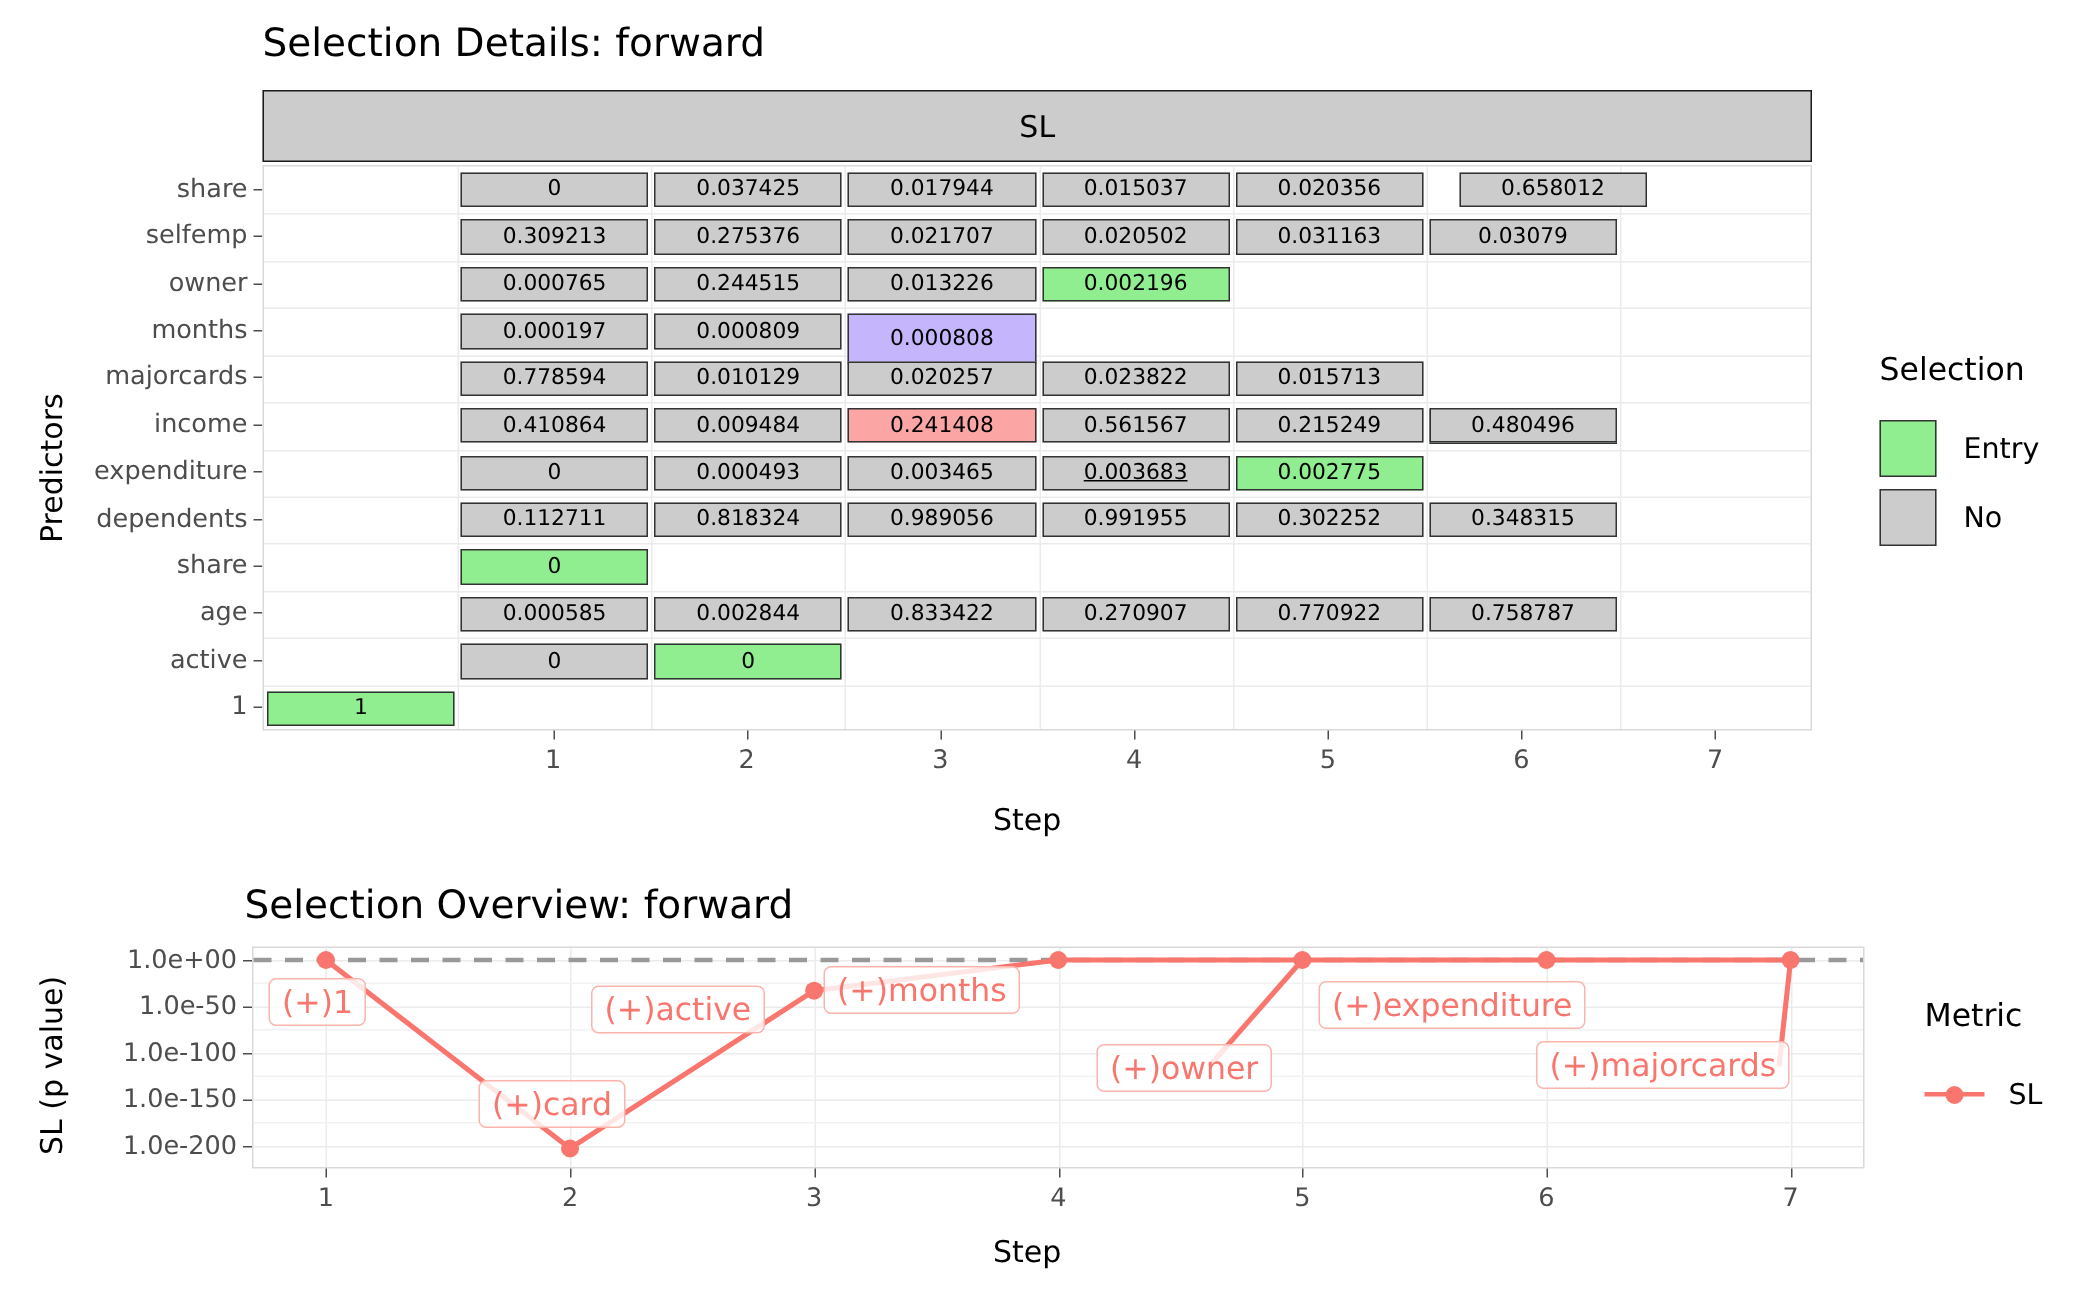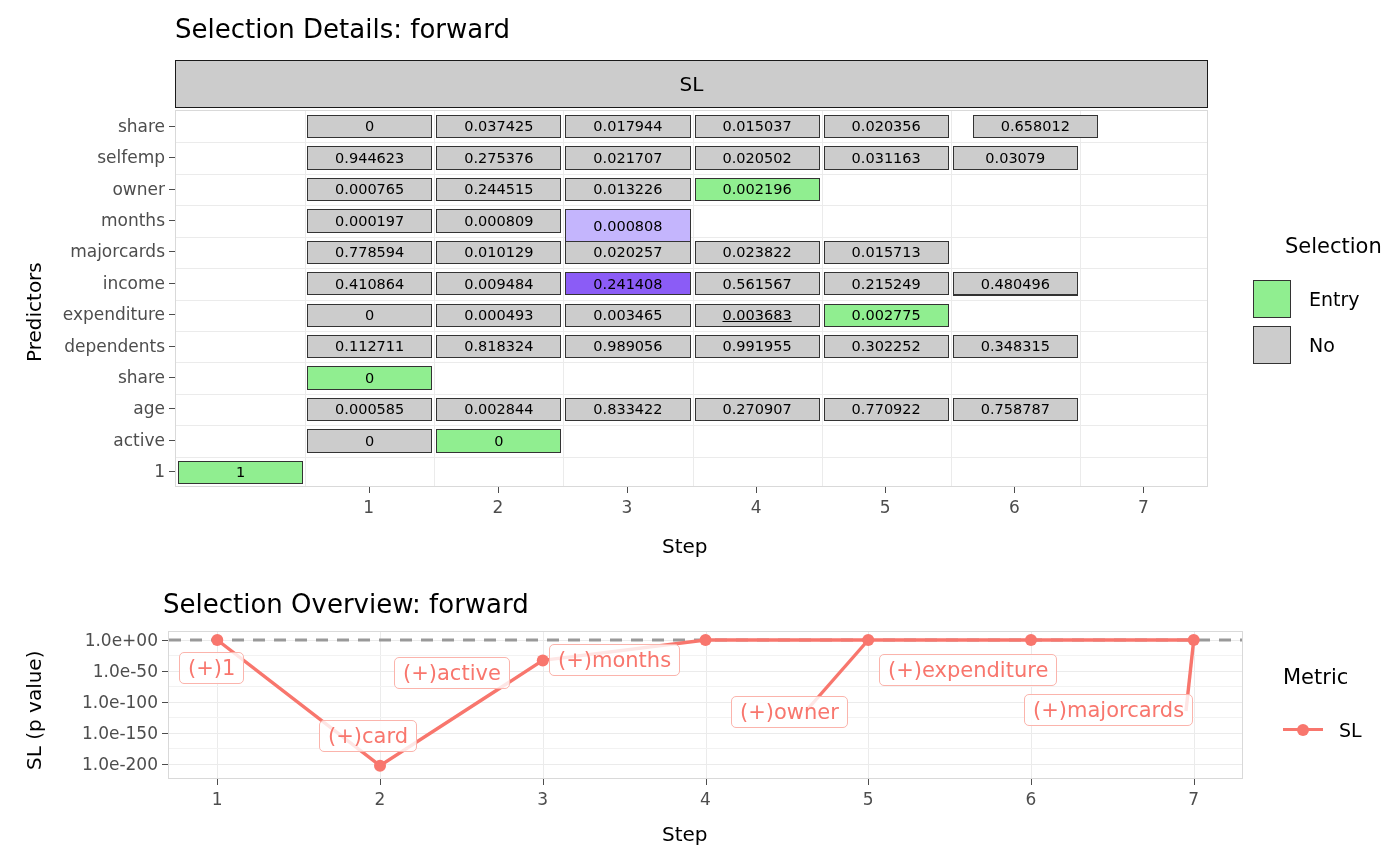--- a/index.html
+++ b/index.html
@@ -153,42 +153,42 @@
         <div class="p1-grid-h" style="top: 314.167px;"></div>
         <div class="p1-grid-h" style="top: 345.583px;"></div>
       </div>
     <div id="p1-tiles">
         <div class="tile" title="share / step 2 / No" style="left: 131.125px; width: 125.125px; top: 4px; height: 23.4167px; background: rgb(204, 204, 204);">0</div>
         <div class="tile" title="share / step 3 / No" style="left: 260.25px; width: 125.125px; top: 4px; height: 23.4167px; background: rgb(204, 204, 204);">0.037425</div>
         <div class="tile" title="share / step 4 / No" style="left: 389.375px; width: 125.125px; top: 4px; height: 23.4167px; background: rgb(204, 204, 204);">0.017944</div>
         <div class="tile" title="share / step 5 / No" style="left: 518.5px; width: 125.125px; top: 4px; height: 23.4167px; background: rgb(204, 204, 204);">0.015037</div>
         <div class="tile" title="share / step 6 / No" style="left: 647.625px; width: 125.125px; top: 4px; height: 23.4167px; background: rgb(204, 204, 204);">0.020356</div>
         <div class="tile" title="share / step 7 / No" style="left: 776.75px; width: 125.125px; top: 4px; height: 23.4167px; background: rgb(204, 204, 204); margin-left: 20px;">0.658012</div>
-        <div class="tile" title="selfemp / step 2 / No" style="left: 131.125px; width: 125.125px; top: 35.4167px; height: 23.4167px; background: rgb(204, 204, 204);">0.944623</div>
+        <div class="tile" title="selfemp / step 2 / No" style="left: 131.125px; width: 125.125px; top: 35.4167px; height: 23.4167px; background: rgb(204, 204, 204);">0.309213</div>
         <div class="tile" title="selfemp / step 3 / No" style="left: 260.25px; width: 125.125px; top: 35.4167px; height: 23.4167px; background: rgb(204, 204, 204);">0.275376</div>
         <div class="tile" title="selfemp / step 4 / No" style="left: 389.375px; width: 125.125px; top: 35.4167px; height: 23.4167px; background: rgb(204, 204, 204);">0.021707</div>
         <div class="tile" title="selfemp / step 5 / No" style="left: 518.5px; width: 125.125px; top: 35.4167px; height: 23.4167px; background: rgb(204, 204, 204);">0.020502</div>
         <div class="tile" title="selfemp / step 6 / No" style="left: 647.625px; width: 125.125px; top: 35.4167px; height: 23.4167px; background: rgb(204, 204, 204);">0.031163</div>
         <div class="tile" title="selfemp / step 7 / No" style="left: 776.75px; width: 125.125px; top: 35.4167px; height: 23.4167px; background: rgb(204, 204, 204);">0.03079</div>
         <div class="tile" title="owner / step 2 / No" style="left: 131.125px; width: 125.125px; top: 66.8333px; height: 23.4167px; background: rgb(204, 204, 204);">0.000765</div>
         <div class="tile" title="owner / step 3 / No" style="left: 260.25px; width: 125.125px; top: 66.8333px; height: 23.4167px; background: rgb(204, 204, 204);">0.244515</div>
         <div class="tile" title="owner / step 4 / No" style="left: 389.375px; width: 125.125px; top: 66.8333px; height: 23.4167px; background: rgb(204, 204, 204);">0.013226</div>
         <div class="tile" title="owner / step 5 / Entry" style="left: 518.5px; width: 125.125px; top: 66.8333px; height: 23.4167px; background: rgb(144, 238, 144);">0.002196</div>
         <div class="tile" title="months / step 2 / No" style="left: 131.125px; width: 125.125px; top: 98.25px; height: 23.4167px; background: rgb(204, 204, 204);">0.000197</div>
         <div class="tile" title="months / step 3 / No" style="left: 260.25px; width: 125.125px; top: 98.25px; height: 23.4167px; background: rgb(204, 204, 204);">0.000809</div>
         <div class="tile" title="months / step 4 / Entry" style="left: 389.375px; width: 125.125px; top: 98.25px; height: 34px; background: #c4b5fd;">0.000808</div>
         <div class="tile" title="majorcards / step 2 / No" style="left: 131.125px; width: 125.125px; top: 129.667px; height: 23.4167px; background: rgb(204, 204, 204);">0.778594</div>
         <div class="tile" title="majorcards / step 3 / No" style="left: 260.25px; width: 125.125px; top: 129.667px; height: 23.4167px; background: rgb(204, 204, 204);">0.010129</div>
         <div class="tile" title="majorcards / step 4 / No" style="left: 389.375px; width: 125.125px; top: 129.667px; height: 23.4167px; background: rgb(204, 204, 204);">0.020257</div>
         <div class="tile" title="majorcards / step 5 / No" style="left: 518.5px; width: 125.125px; top: 129.667px; height: 23.4167px; background: rgb(204, 204, 204);">0.023822</div>
         <div class="tile" title="majorcards / step 6 / No" style="left: 647.625px; width: 125.125px; top: 129.667px; height: 23.4167px; background: rgb(204, 204, 204);">0.015713</div>
         <div class="tile" title="majorcards / step 7 / Entry" style="left: 776.75px; width: 125.125px; top: 129.667px; height: 23.4167px; background: rgb(144, 238, 144); margin-top: 32px;">0.017816</div>
         <div class="tile" title="income / step 2 / No" style="left: 131.125px; width: 125.125px; top: 161.083px; height: 23.4167px; background: rgb(204, 204, 204);">0.410864</div>
         <div class="tile" title="income / step 3 / No" style="left: 260.25px; width: 125.125px; top: 161.083px; height: 23.4167px; background: rgb(204, 204, 204);">0.009484</div>
-        <div class="tile" title="income / step 4 / No" style="left: 389.375px; width: 125.125px; top: 161.083px; height: 23.4167px; background: #8b5cf6;">0.241408</div>
+        <div class="tile" title="income / step 4 / No" style="left: 389.375px; width: 125.125px; top: 161.083px; height: 23.4167px; background: #fca5a5;">0.241408</div>
         <div class="tile" title="income / step 5 / No" style="left: 518.5px; width: 125.125px; top: 161.083px; height: 23.4167px; background: rgb(204, 204, 204);">0.561567</div>
         <div class="tile" title="income / step 6 / No" style="left: 647.625px; width: 125.125px; top: 161.083px; height: 23.4167px; background: rgb(204, 204, 204);">0.215249</div>
         <div class="tile" title="income / step 7 / No" style="left: 776.75px; width: 125.125px; top: 161.083px; height: 23.4167px; background: rgb(204, 204, 204);">0.480496</div>
         <div class="tile" title="expenditure / step 2 / No" style="left: 131.125px; width: 125.125px; top: 192.5px; height: 23.4167px; background: rgb(204, 204, 204);">0</div>
         <div class="tile" title="expenditure / step 3 / No" style="left: 260.25px; width: 125.125px; top: 192.5px; height: 23.4167px; background: rgb(204, 204, 204);">0.000493</div>
         <div class="tile" title="expenditure / step 4 / No" style="left: 389.375px; width: 125.125px; top: 192.5px; height: 23.4167px; background: rgb(204, 204, 204);">0.003465</div>
         <div class="tile" title="expenditure / step 5 / No" style="left: 518.5px; width: 125.125px; top: 192.5px; height: 23.4167px; background: rgb(204, 204, 204); text-decoration: underline;">0.003683</div>
         <div class="tile" title="expenditure / step 6 / Entry" style="left: 647.625px; width: 125.125px; top: 192.5px; height: 23.4167px; background: rgb(144, 238, 144);">0.002775</div>
         <div class="tile" title="dependents / step 2 / No" style="left: 131.125px; width: 125.125px; top: 223.917px; height: 23.4167px; background: rgb(204, 204, 204);">0.112711</div>
         <div class="tile" title="dependents / step 3 / No" style="left: 260.25px; width: 125.125px; top: 223.917px; height: 23.4167px; background: rgb(204, 204, 204);">0.818324</div>
@@ -221,21 +221,21 @@
       <div class="xtick-mark abs" style="left: 885.188px; top: 487px;"></div>
       <div class="tick abs" style="left: 885.188px; top: 497px; transform: translateX(-50%);">5</div>
       <div class="xtick-mark abs" style="left: 1014.31px; top: 487px;"></div>
       <div class="tick abs" style="left: 1014.31px; top: 497px; transform: translateX(-50%);">6</div>
       <div class="xtick-mark abs" style="left: 1143.44px; top: 487px;"></div>
       <div class="tick abs" style="left: 1143.44px; top: 497px; transform: translateX(-50%);">7</div>
     </div>
 
   <div class="abs axis-title" style="left:662px; top:534px;">Step</div>
 
-  <div class="abs legend-title" style="left:1253px; top:234px;margin-left:32px;">Selection</div>
+  <div class="abs legend-title" style="left:1253px; top:234px;">Selection</div>
   <div class="abs" style="left:1253px; top:276px;" id="p1-legend">
       <div style="display: flex; align-items: center; gap: 18px; height: 46px;">
         <div class="sw" style="background: rgb(144, 238, 144);"></div>
         <span class="legend-label">Entry</span>
       </div>
       <div style="display: flex; align-items: center; gap: 18px; height: 46px;">
         <div class="sw" style="background: rgb(204, 204, 204);"></div>
         <span class="legend-label">No</span>
       </div>
     </div>

